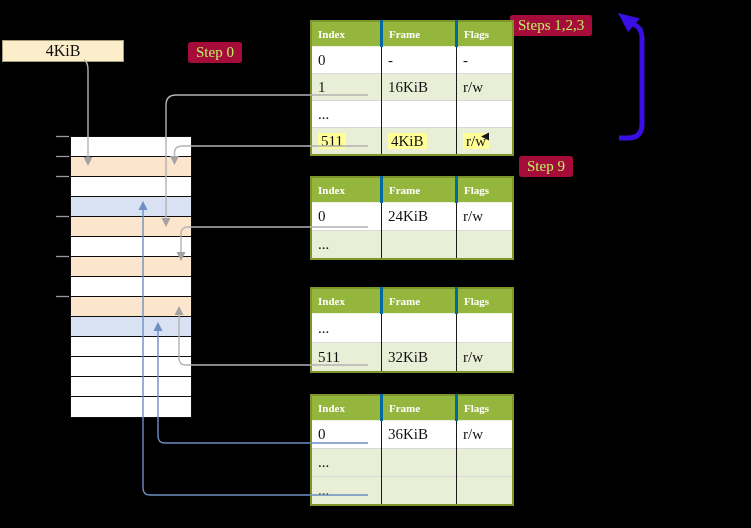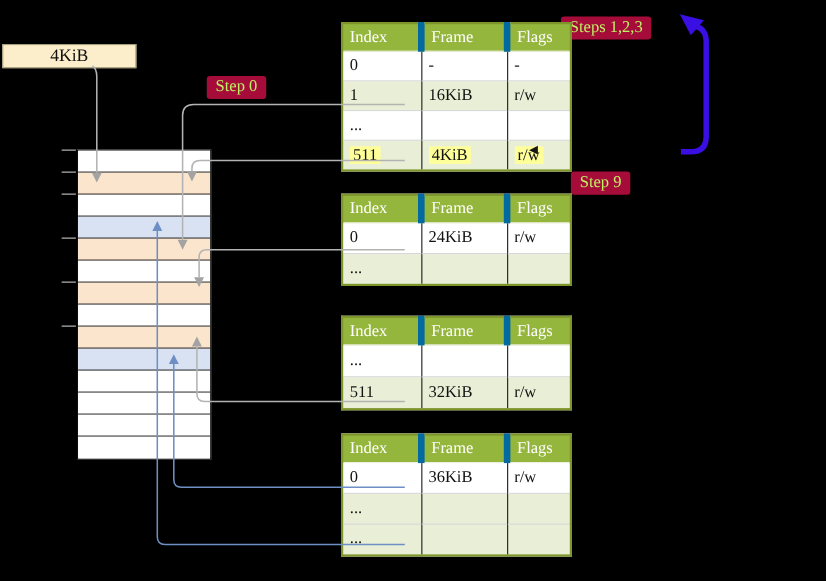--- a/index.html
+++ b/index.html
@@ -27,24 +27,24 @@
   }
   .red{background:var(--c-red);}
   .blue{background:var(--c-bluelbl);}
   
   .ptable{
     position:absolute;left:310px;border-collapse:collapse;
     border:2px solid var(--c-tborder);background:#fff;table-layout:fixed;
     font-size:15px;color:#111;
   }
   .ptable th{
-    background:var(--c-thead);color:#fff;font-weight:normal;text-align:left;
-    padding:1px 6px;height:22px;font-size:15px;border-bottom:1px solid #eef0e2;margin-left:11px;
-  }
-  .ptable th + th{border-left:6px solid #0369a1;}
+    background:var(--c-thead);color:#fff;font-weight:bold;text-align:left;
+    padding:1px 6px;height:22px;font-size:11px;border-bottom:1px solid #eef0e2;margin-left:11px;
+  }
+  .ptable th + th{border-left:3px solid #0369a1;}
   .ptable td{padding:0 6px;height:26px;vertical-align:middle;background:#fff;}
   .ptable td + td{border-left:1px solid #1a1a1a;}
   .ptable tr + tr td{border-top:1px solid #d8d8d8;}
   .ptable tr.shaded td{background:var(--c-shade);}
   .ptable .col-index{width:56px;} .ptable .col-frame{width:60px;} .ptable .col-flags{width:42px;}
   .rh27 td{height:27px;} .rh28 td{height:28px;}
   .hl{background:var(--c-hl);padding:0 3px;}
   
   #overlay{position:absolute;left:0;top:0;z-index:6;pointer-events:none;}
   .gline{stroke:var(--c-gray);stroke-width:1.4;fill:none;}
@@ -73,21 +73,21 @@
       <div class="strip-row" style="background: rgb(252, 229, 205);"></div>
       <div class="strip-row" style="background: rgb(217, 226, 243);"></div>
       <div class="strip-row" style="background: rgb(255, 255, 255);"></div>
       <div class="strip-row" style="background: rgb(255, 255, 255);"></div>
       <div class="strip-row" style="background: rgb(255, 255, 255);"></div>
       <div class="strip-row" style="background: rgb(255, 255, 255);"></div>
     </div>
 
   <div id="frame-label">4KiB</div>
 
-  <div class="steplabel red" style="left:188px;top:42px;margin-top:27px;">Step 0</div>
+  <div class="steplabel red" style="left:188px;top:42px;">Step 0</div>
   <div class="steplabel red" style="left:510px;top:15px;">Steps 1,2,3</div>
   <div class="steplabel red" style="left:519px;top:156px;">Step 9</div>
 
   <table class="ptable" style="top:20px;">
       <thead>
         <tr>
           <th class="col-index">Index</th>
           <th class="col-frame">Frame</th>
           <th class="col-flags">Flags</th>
         </tr>

